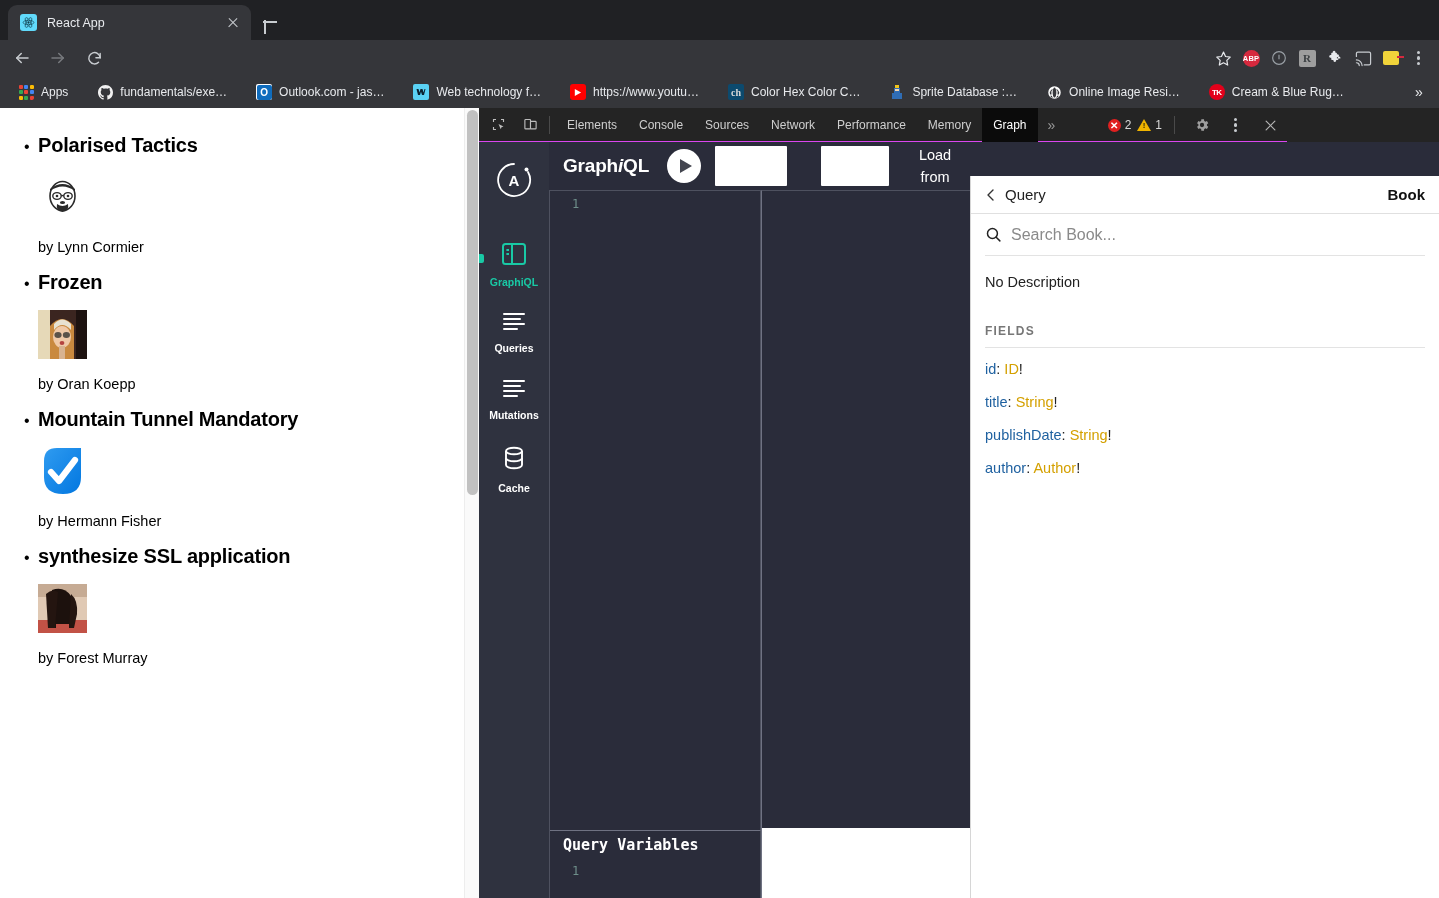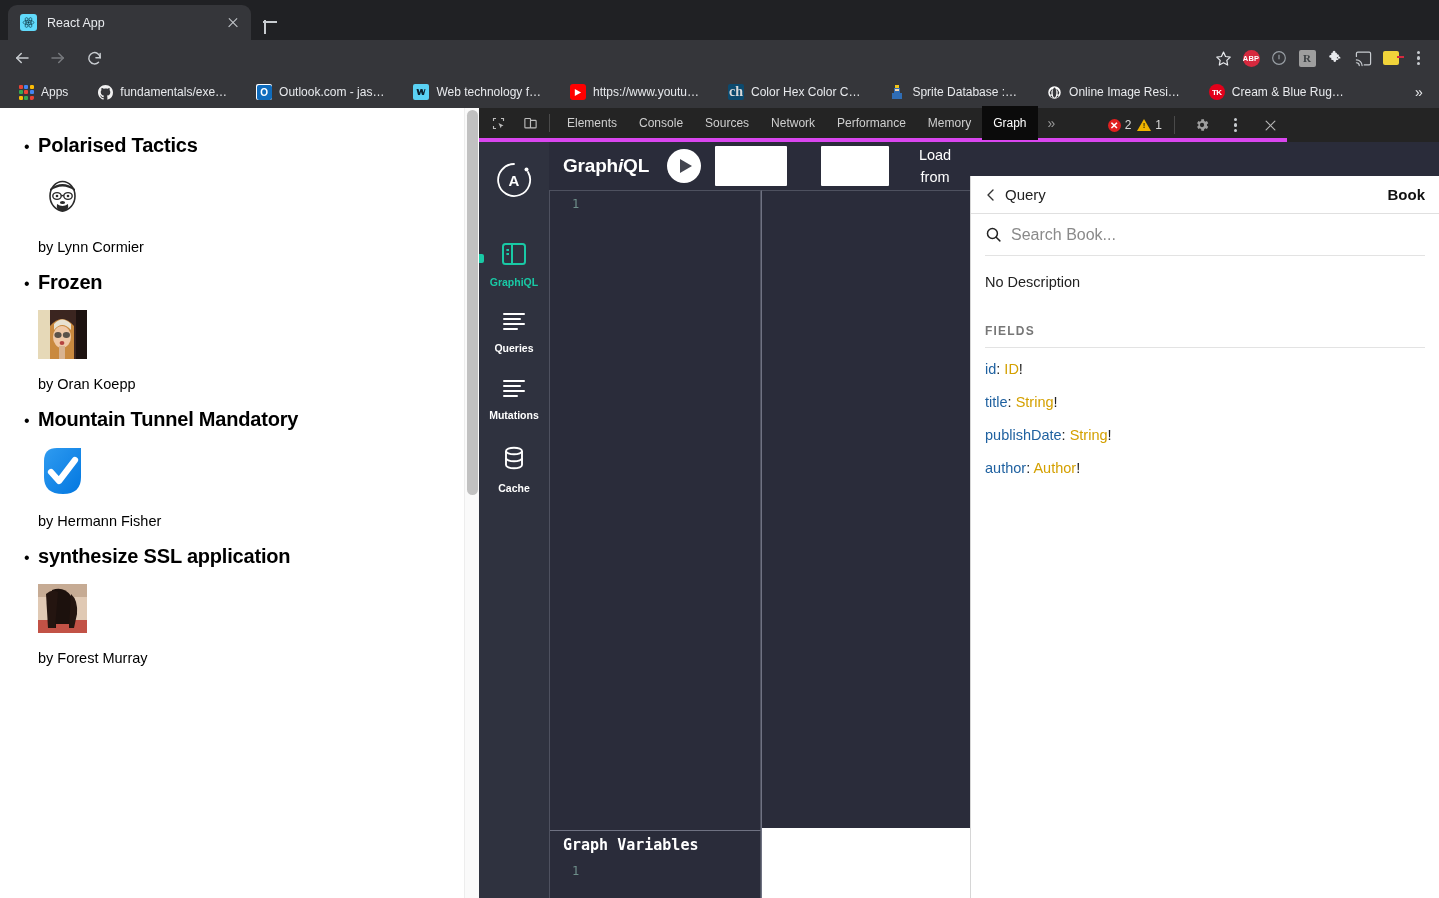--- a/index.html
+++ b/index.html
@@ -169,21 +169,21 @@
   }
 
   
   .devtools {
     position: absolute; left: 479px; top: 108px; width: 960px; height: 790px;
     background: #242424;
   }
   .dt-toolbar {
     position: absolute; left: 0; top: 0; width: 808px; height: 34px;
     background: #242424; display: flex; align-items: center;
-    border-bottom: 4px solid #d946ef;
+    border-bottom: 1px solid #d946ef;
   }
   .dt-icon {
     width: 26px; height: 26px; margin-left: 6px; flex: 0 0 auto;
     display: flex; align-items: center; justify-content: center;
   }
   .dt-sep {
     width: 1px; height: 18px; background: #4a4a4a; margin: 0 6px; flex: 0 0 auto;
   }
   .dt-tab {
     height: 34px; padding: 0 11px; display: flex; align-items: center;
@@ -474,21 +474,21 @@
     <div class="bm">
       <span class="bm-ico" style="background:#ff0000;border-radius:3px">
         <svg width="9" height="9" viewBox="0 0 10 10" fill="#fff">
             <polygon points="2,1 9,5 2,9"></polygon>
           </svg>
       </span>
       <span class="bm-label">https://www.youtu…</span>
     </div>
 
     <div class="bm">
-      <span class="bm-ico" style="background:#0c4a6e;color:#d9d9d9;font-family:'Liberation Serif',serif;font-size:14px;">ch</span>
+      <span class="bm-ico" style="background:#0c4a6e;color:#d9d9d9;font-family:'Liberation Serif',serif;font-size:10px;">ch</span>
       <span class="bm-label">Color Hex Color C…</span>
     </div>
 
     <div class="bm">
       <span class="bm-ico">
         <svg width="14" height="15" viewBox="0 0 14 15">
           <rect x="5" y="0" width="4" height="3" fill="#f0c419"></rect>
           <rect x="4" y="3" width="6" height="5" fill="#2f6db5"></rect>
           <rect x="2" y="8" width="10" height="6" fill="#2f6db5"></rect>
           <rect x="5" y="4" width="4" height="2" fill="#f4d7b1"></rect>
@@ -724,21 +724,21 @@
           <div class="blankbtn" style="width:68px;margin-left:34px"></div>
           <div class="giql-loadfrom">Load from</div>
         </div>
 
         <div class="giql-body">
           <div class="editor-col">
             <div class="editor-query">
               <span class="gutter-num">1</span>
             </div>
             <div class="qvars">
-              <span class="qvars-title">Graph Variables</span>
+              <span class="qvars-title">Query Variables</span>
               <span class="qvars-num">1</span>
             </div>
           </div>
           <div class="result-col">
             <div class="whitefill"></div>
           </div>
         </div>
       </div>
 
       <div class="docs">

